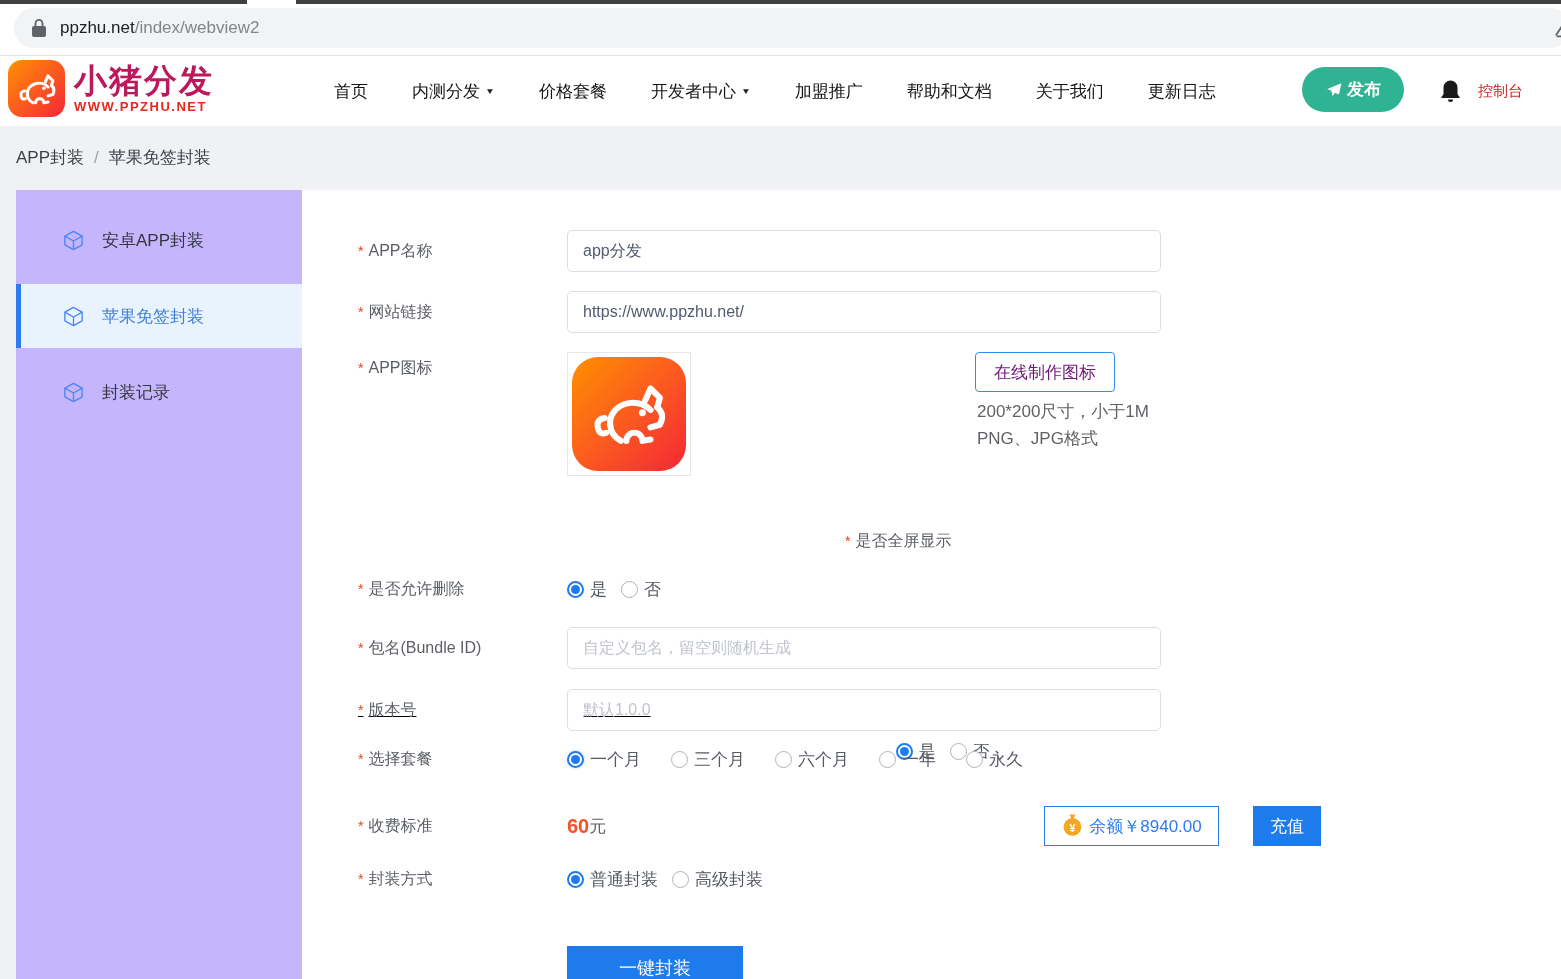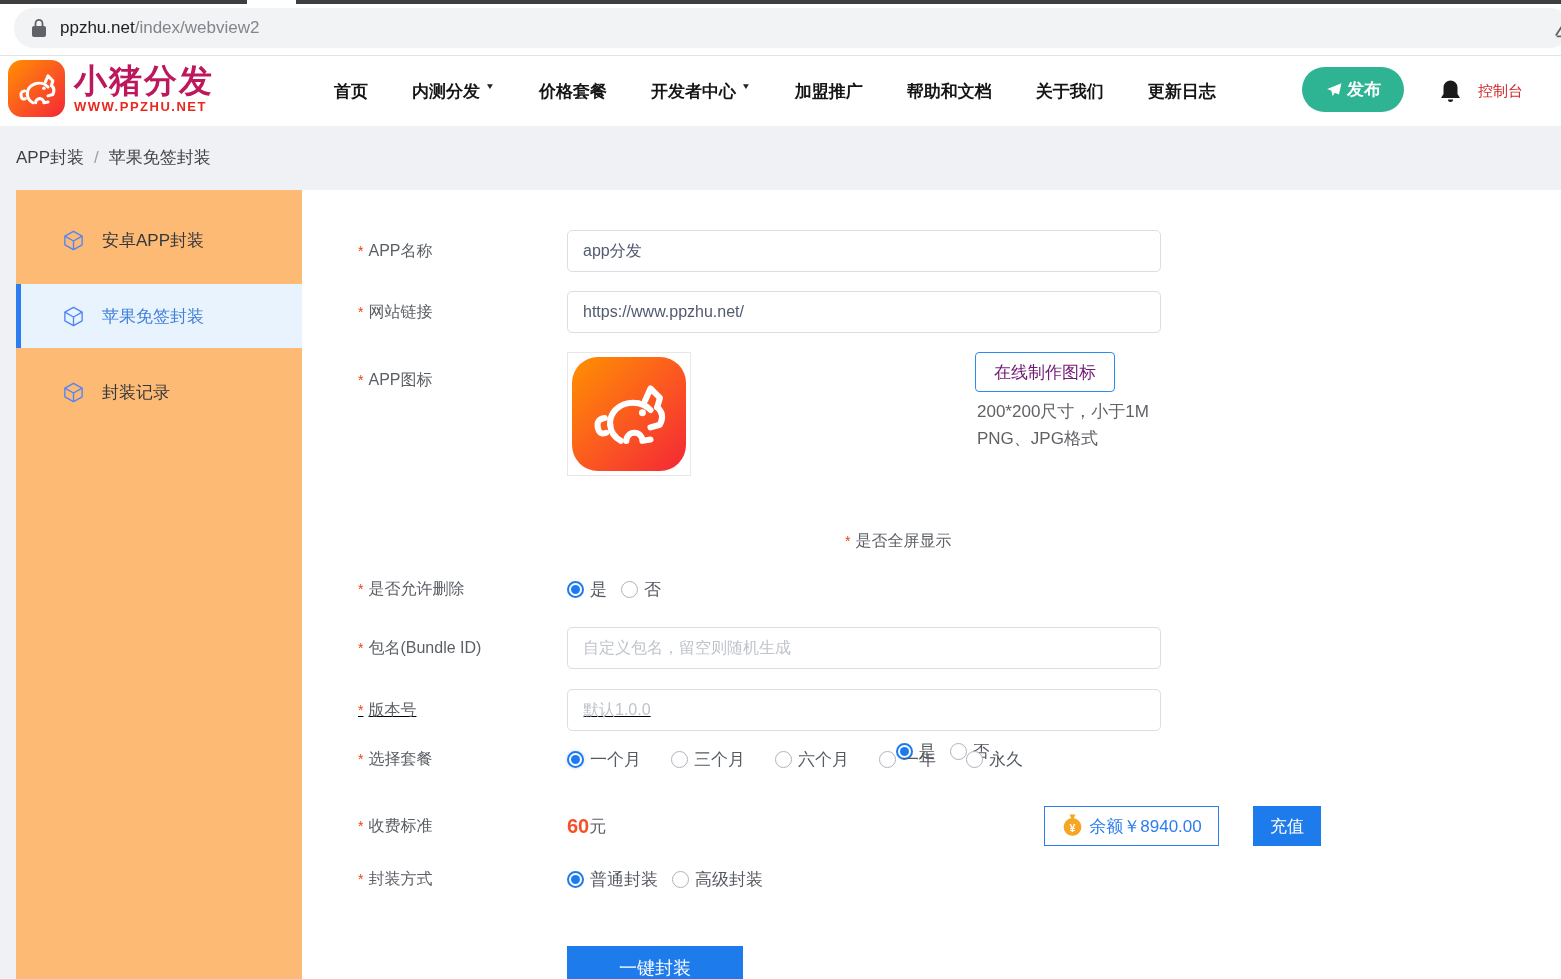--- a/index.html
+++ b/index.html
@@ -20,34 +20,34 @@
   .chrome-divider { position:absolute; top:55px; left:0; width:1561px; height:1px; background:#e2e3e5; }
 
   
   .site-header { position:absolute; top:56px; left:0; width:1561px; height:70px; background:#fff; z-index:4; }
   .logo-wrap { position:absolute; left:8px; top:4px; display:flex; align-items:center; }
   .logo-icon { width:57px; height:57px; border-radius:14px; background:linear-gradient(135deg,#ff9000 0%,#fb5622 55%,#f32735 100%); display:flex; align-items:center; justify-content:center; }
   .logo-text { margin-left:9px; }
   .logo-title { font-size:33px; font-weight:800; color:#be185d; letter-spacing:2px; line-height:34px; }
   .logo-sub { font-size:13px; font-weight:700; color:#e8291c; letter-spacing:1.5px; margin-top:1px; }
   .main-nav { position:absolute; left:334px; top:0; height:70px; display:flex; align-items:center; gap:44px; }
-  .nav-item { font-size:17px; font-weight:700; color:#151515; cursor:pointer; display:flex; white-space:nowrap; }
+  .nav-item { font-size:17px; font-weight:400; color:#151515; cursor:pointer; display:flex; align-items:center; white-space:nowrap; }
   .nav-caret { font-size:10px; margin-left:5px; color:#222; transform:scaleY(.85); }
   .publish-btn { position:absolute; right:157px; top:11px; width:102px; height:45px; border:none; border-radius:23px; background:#2fb493; color:#fff; font-size:17px; font-weight:700; display:flex; align-items:center; justify-content:center; gap:4px; cursor:pointer; font-family:inherit; }
   .bell { position:absolute; right:100px; top:23px; width:21px; height:24px; cursor:pointer; }
   .console-link { position:absolute; right:38px; top:26px; font-size:15px; color:#cf2727; cursor:pointer; }
 
   
   .page-bg { position:absolute; top:126px; left:0; width:1561px; height:853px; background:#f0f1f4; }
   .breadcrumb { position:absolute; top:146px; left:16px; font-size:17px; color:#3c3f45; }
   .breadcrumb .sep { color:#9aa0a8; margin:0 10px; }
   .breadcrumb .bc-item { cursor:pointer; }
 
   
-  .sidebar-card { position:absolute; left:16px; top:190px; width:300px; height:789px; background:#fdba74; }
+  .sidebar-card { position:absolute; left:16px; top:190px; width:300px; height:789px; background:#c4b5fd; }
   .side-item { position:relative; height:64px; display:flex; align-items:center; padding-left:46px; cursor:pointer; font-size:17px; color:#33373d; }
   .side-item:first-child { margin-top:18px; }
   .side-item + .side-item { margin-top:12px; }
   .side-item .cube { width:23px; height:23px; margin-right:17px; flex:0 0 auto; }
   .side-item.active { background:#e9f3fd; color:#3f7fd8; }
   .side-item.active::before { content:''; position:absolute; left:0; top:0; width:5px; height:100%; background:#2d7cf0; }
 
   
   .main-card { position:absolute; left:302px; top:190px; width:1259px; height:789px; background:#fff; }
   .frow { position:absolute; left:56px; right:20px; display:flex; align-items:center; }
@@ -202,21 +202,21 @@
     <div class="flabel"><span class="req">*</span><span>APP名称</span></div>
     <input class="txt-input" type="text" value="app分发" style="">
   </div>
 
   <div class="frow" style="top:101px;">
     <div class="flabel"><span class="req">*</span><span>网站链接</span></div>
     <input class="txt-input" type="text" value="https://www.ppzhu.net/" style="">
   </div>
 
   <div class="frow" style="top:162px; align-items:flex-start; height:130px;">
-    <div class="flabel" style="margin-top:18px;"><span class="req">*</span><span>APP图标</span></div>
+    <div class="flabel" style="margin-top:6px;"><span class="req">*</span><span>APP图标</span></div>
     <div style="position:relative; flex:1; height:130px;">
       <div class="iconbox">
         <div class="appicon">
           <svg width="86" height="86" viewBox="0 0 64 64">
             <g fill="none" stroke="#ffffff" stroke-width="4.5" stroke-linecap="round" stroke-linejoin="round">
               <path d="M14 35 q-7 1 -5 8 q1.5 5 6 3"></path>
               <path d="M18 40 a17 15 0 0 1 30 -11"></path>
               <path d="M44 22 l4 -9 l7 7 l-2 7"></path>
               <path d="M53 27 q6 5 2 13 l-7 2"></path>
               <path d="M18 40 a17 15 0 0 0 8 12"></path>

